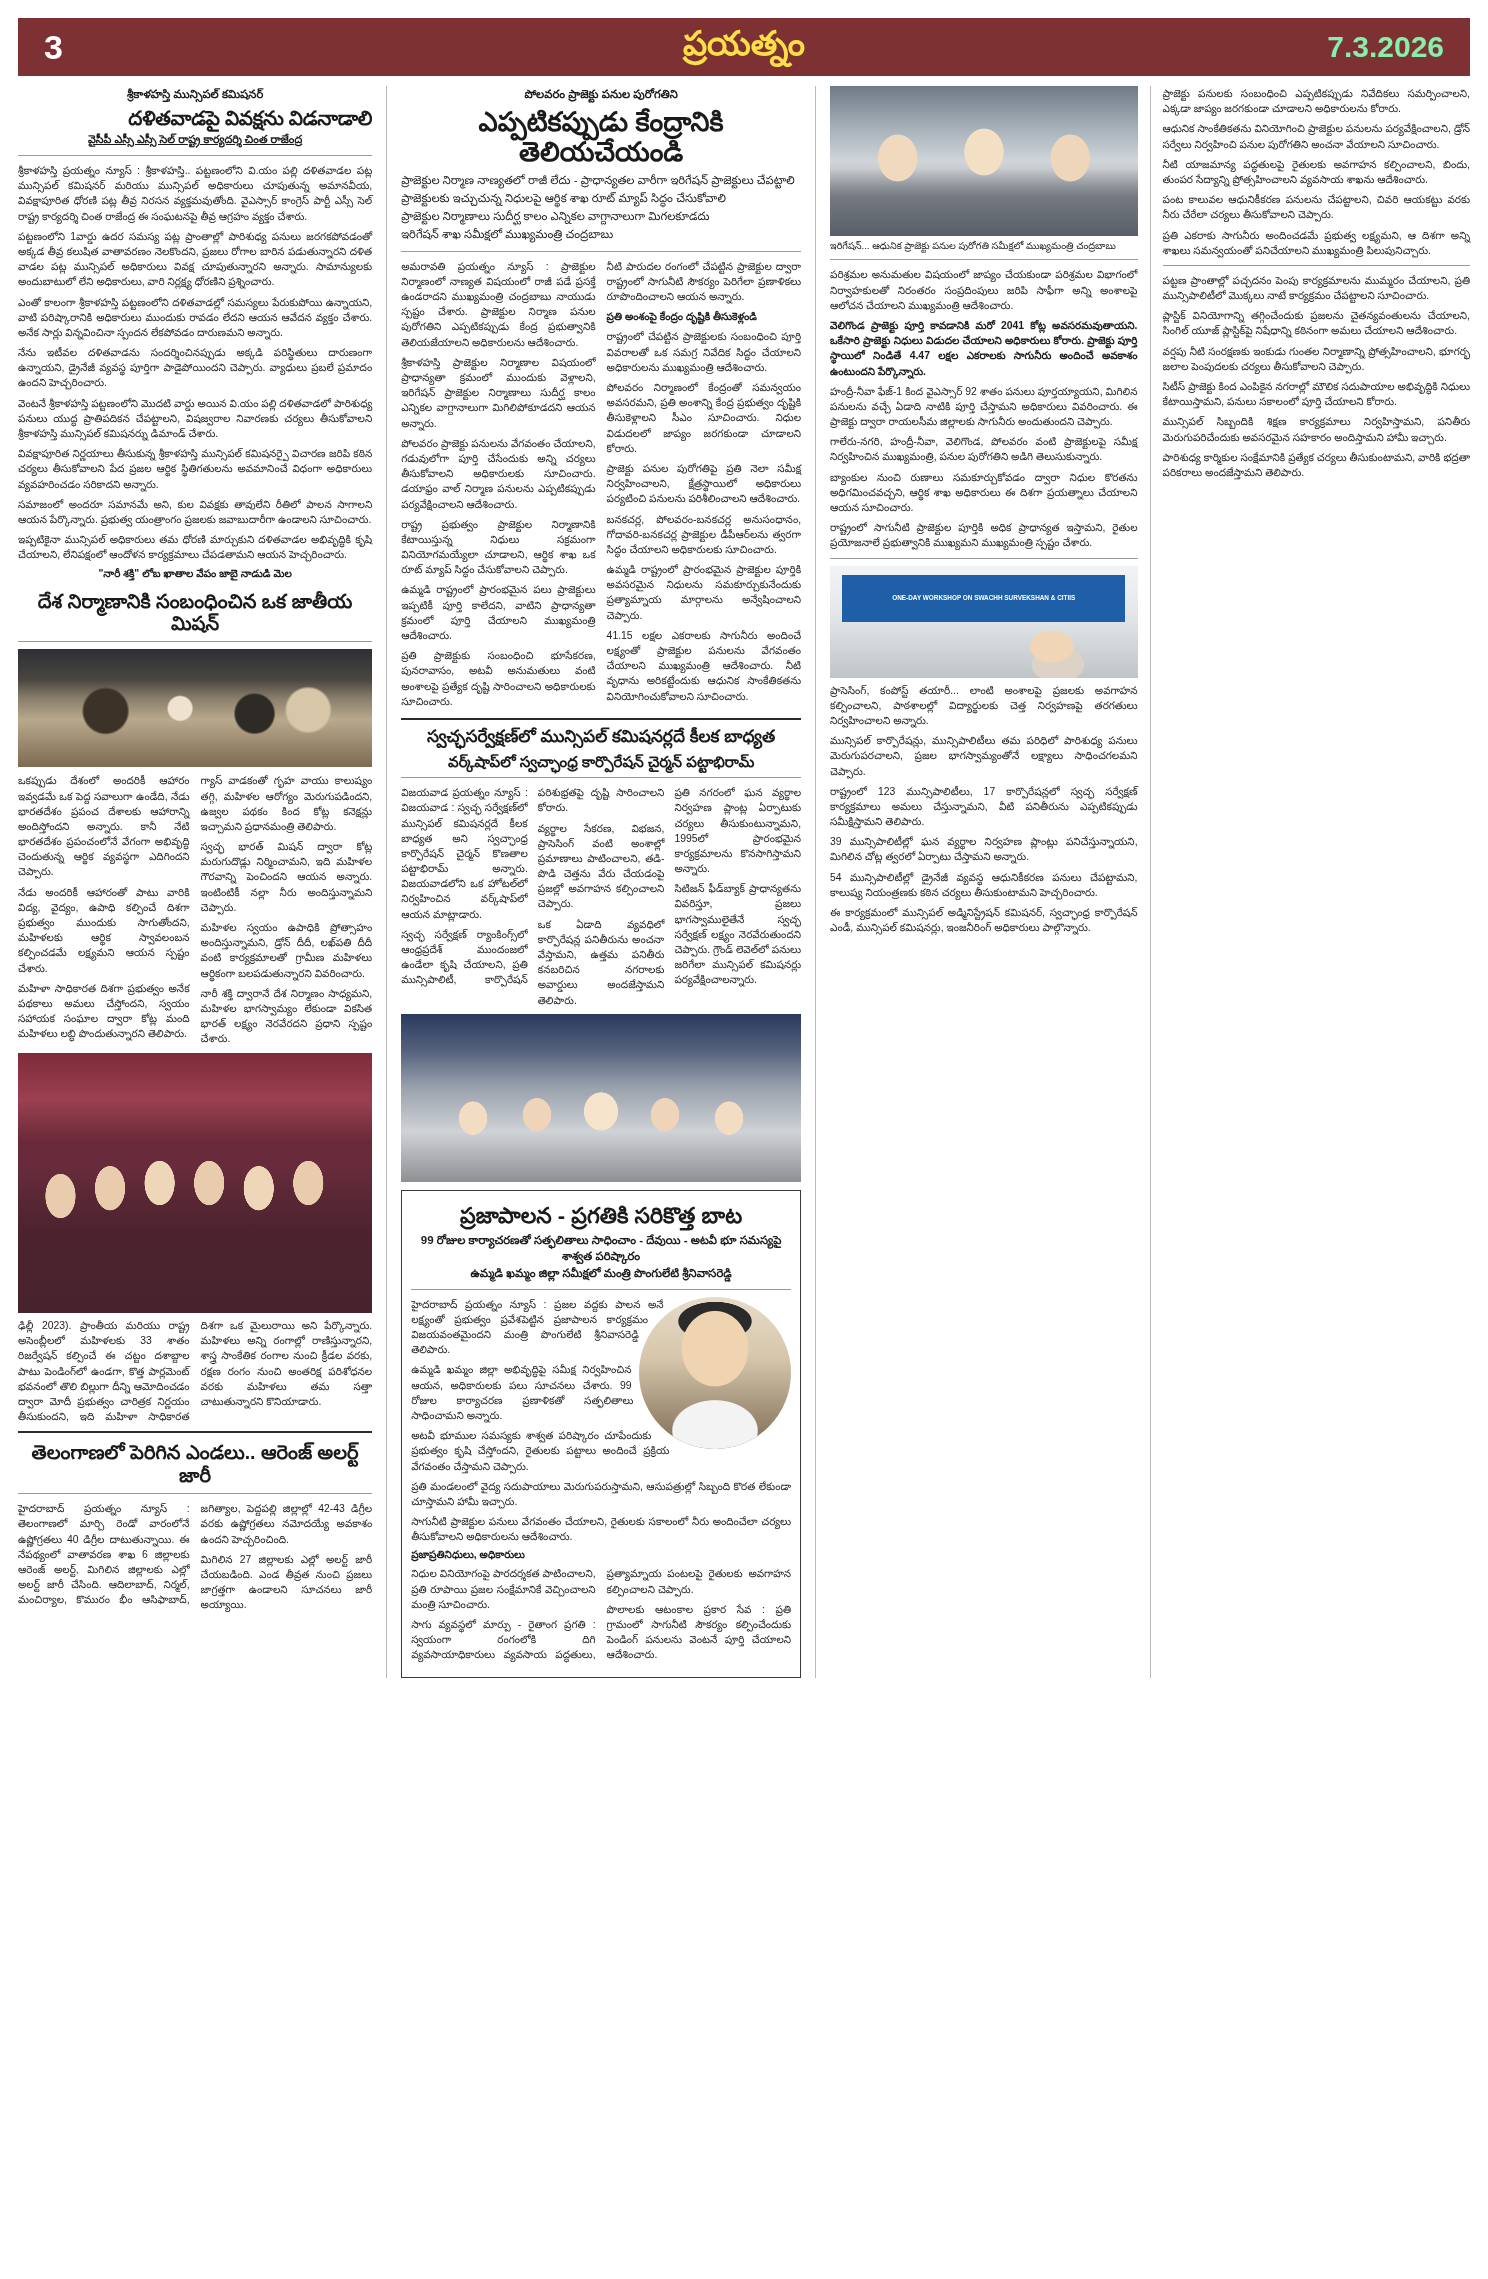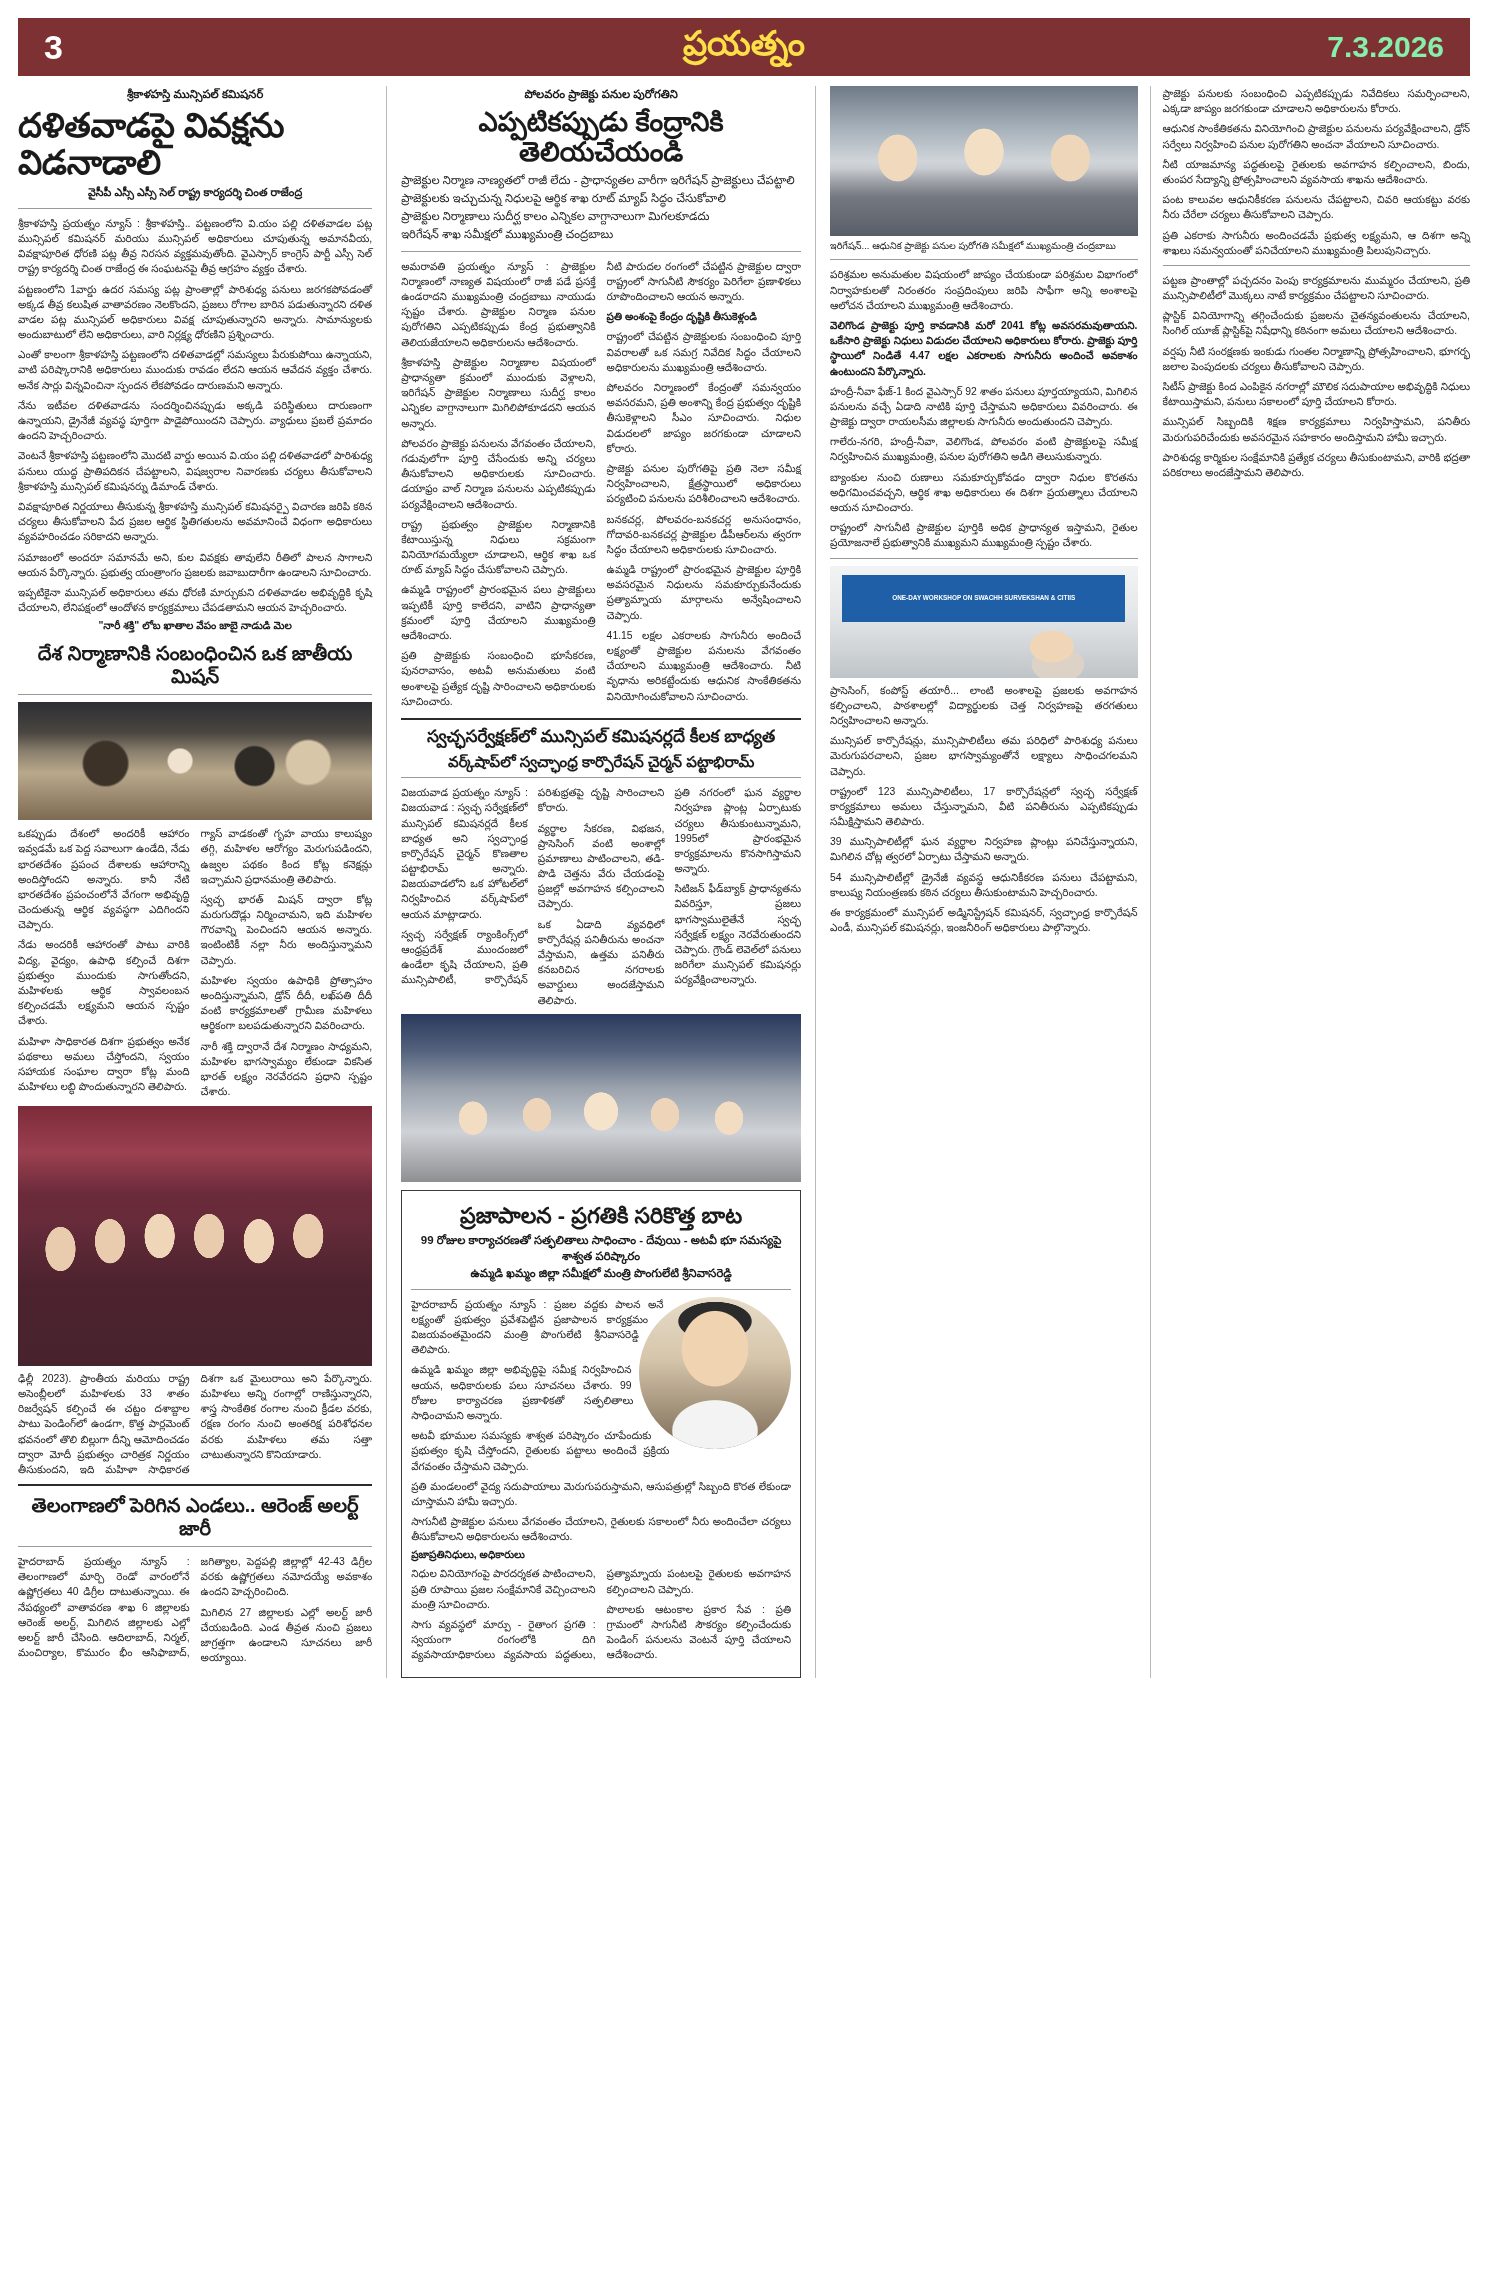--- a/index.html
+++ b/index.html
@@ -28,27 +28,27 @@
   .cols { display:flex; gap:14px; margin-top:10px; }
   .col-left   { width:372px; }
   .col-center { width:420px; }
   .col-right  { width:640px; display:flex; gap:12px; }
   .rcol { width:308px; }
 
   .rule-v { width:1px; background:#b9b9b9; }
 
   
   .kicker { font-size:11.5px; font-weight:bold; text-align:center; margin:2px 0 3px; }
-  .hl-1 { font-size:34px; font-weight:bold; text-align:left; line-height:1.1; margin:2px 0 4px; letter-spacing:-0.3px;}
+  .hl-1 { font-size:20px; font-weight:bold; text-align:right; line-height:1.1; margin:2px 0 4px; letter-spacing:-0.3px;}
   .hl-c { font-size:27px; font-weight:bold; text-align:center; line-height:1.12; margin:2px 0 5px; }
   .hl-2 { font-size:19.5px; font-weight:bold; text-align:center; line-height:1.15; margin:8px 0 5px; }
   .hl-3 { font-size:17px; font-weight:bold; text-align:center; line-height:1.15; margin:6px 0 4px; }
   .sub  { font-size:11.5px; font-weight:bold; text-align:center; line-height:1.35; margin:1px 0 2px; }
   .sub-list { font-size:11.5px; font-weight:normal; text-align:left; line-height:1.55; margin:3px 0 5px; }
-  .byline { font-size:11px; font-weight:bold; text-align:center; margin:2px 0 5px; }
+  .byline { font-size:11px; font-weight:bold; text-align:center; margin:2px 0 5px;text-decoration:underline; }
 
   .body { font-size:10.4px; line-height:1.46; text-align:justify; }
   .body p { margin:0 0 5px 0; text-indent:0; }
   .two-col { column-count:2; column-gap:11px; }
   .three-col { column-count:3; column-gap:10px; }
 
   .hr { border:0; border-top:1px solid #9a9a9a; margin:7px 0; }
   .hr-d { border:0; border-top:2px solid #2b2b2b; margin:7px 0; }
 
   

